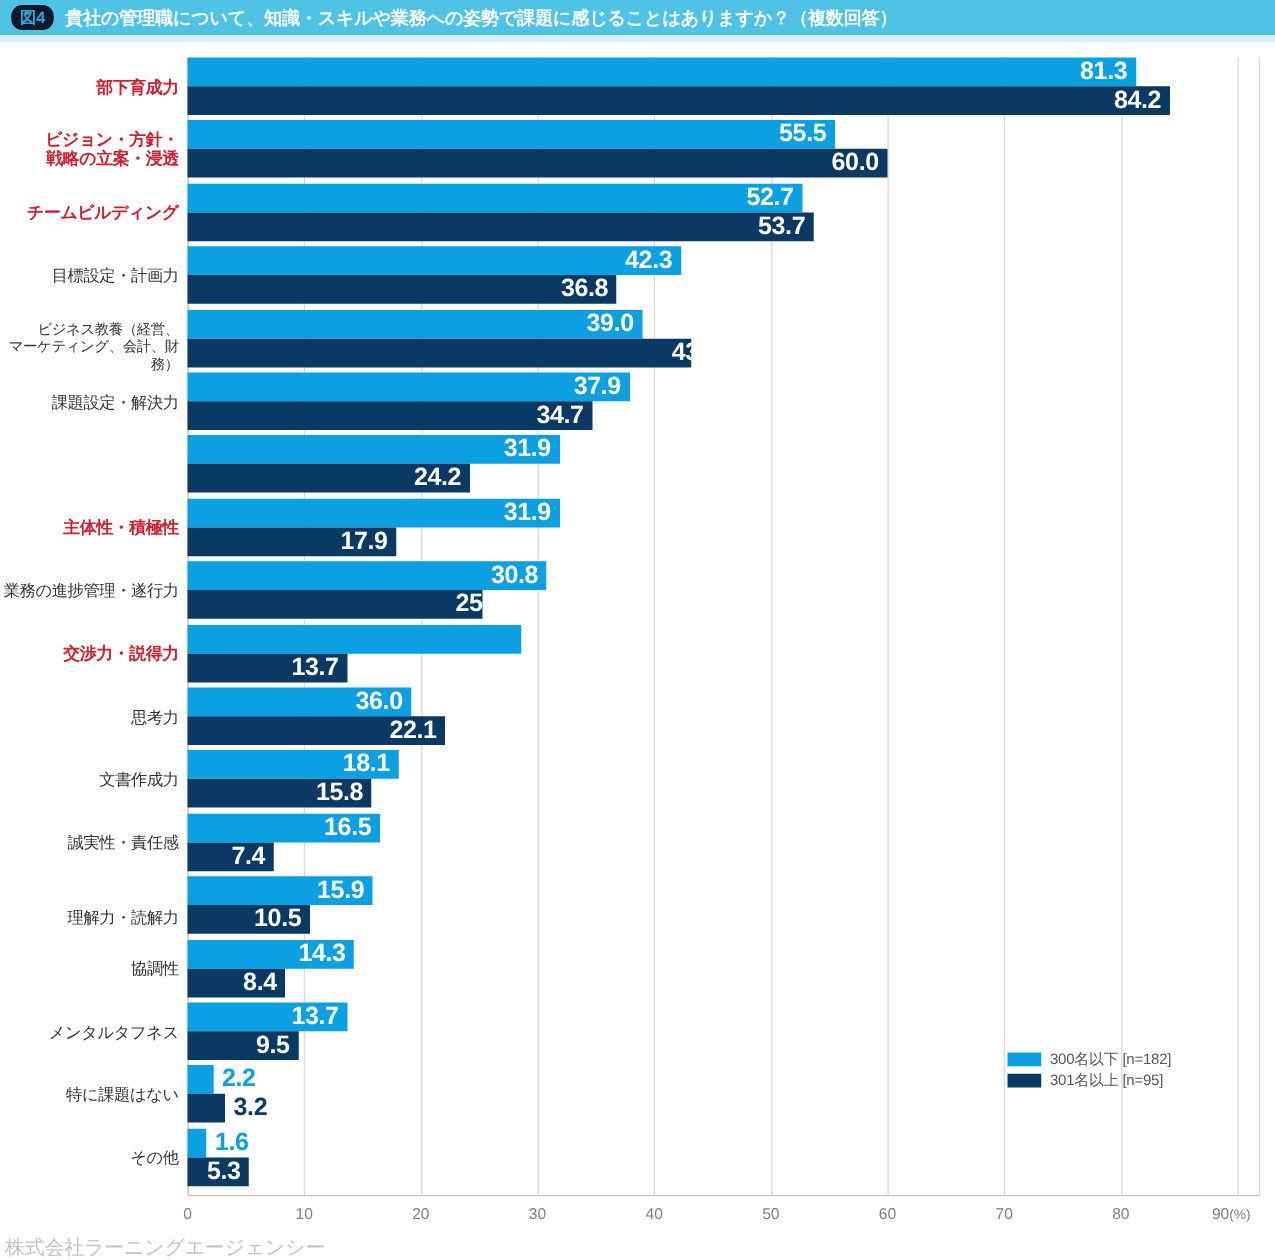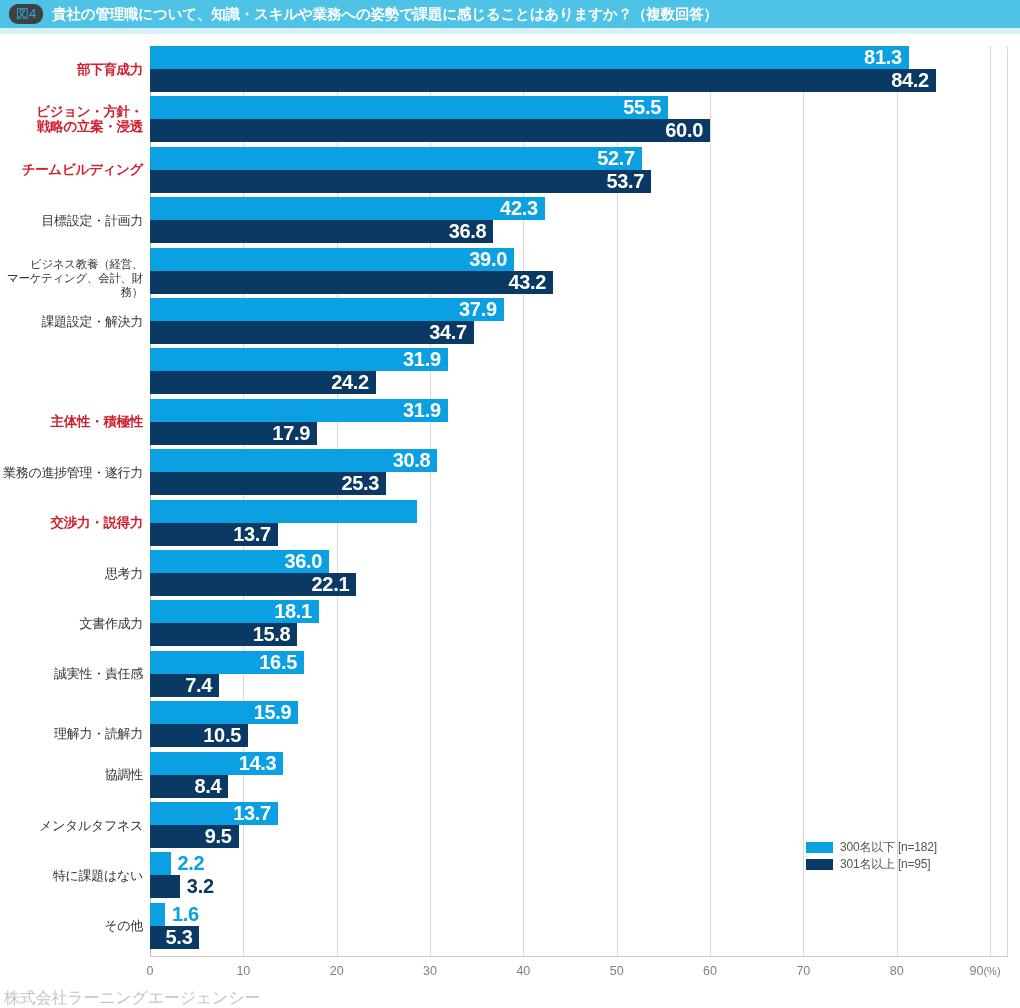--- a/index.html
+++ b/index.html
@@ -20,25 +20,25 @@
     position: absolute;
     left: 0; top: 0;
     width: 1020px;
     height: 28px;
     background: #4EC3E6;
     display: flex;
     align-items: center;
   }
   #header-badge {
     margin-left: 9px;
-    background: #404040;
+    background: #0f172a;
     color: #2AA8DC;
     border-radius: 9px;
     font-size: 13px;
-    font-weight: normal;
+    font-weight: bold;
     line-height: 1;
     padding: 3px 7px 4px 7px;
     letter-spacing: 0px;
     white-space: nowrap;
   }
   #header-title {
     margin-left: 9px;
     color: #ffffff;
     font-size: 14.5px;
     font-weight: bold;
@@ -263,21 +263,21 @@
         <div class="bar-value inside" style="top: 23px; left: 150px; width: 336.467px;">36.8</div>
       </div>
       <div class="row" style="top: 213.6px; height: 46px;">
         <div class="row-label small" style="top: 9px;">
           <div>ビジネス教養（経営、</div>
           <div>マーケティング、会計、財務）</div>
         </div>
         <div class="bar light" style="top: 0px; width: 364px;"></div>
         <div class="bar-value inside" style="top: 0px; left: 150px; width: 357px;">39.0</div>
         <div class="bar dark" style="top: 23px; width: 403.2px;"></div>
-        <div class="bar-value inside" style="top: 23px; left: 150px; width: 396.2px;">43.2</div>
+        <div class="bar-value inside" style="top: 23px; left: 150px; width: 396.2px; padding-left: 29px;">43.2</div>
       </div>
       <div class="row" style="top: 264px; height: 46px;">
         <div class="row-label" style="top: 15.5px;">
           <div>課題設定・解決力</div>
         </div>
         <div class="bar light" style="top: 0px; width: 353.733px;"></div>
         <div class="bar-value inside" style="top: 0px; left: 150px; width: 346.733px;">37.9</div>
         <div class="bar dark" style="top: 23px; width: 323.867px;"></div>
         <div class="bar-value inside" style="top: 23px; left: 150px; width: 316.867px;">34.7</div>
       </div>
@@ -296,21 +296,21 @@
         <div class="bar dark" style="top: 23px; width: 167.067px;"></div>
         <div class="bar-value inside" style="top: 23px; left: 150px; width: 160.067px;">17.9</div>
       </div>
       <div class="row" style="top: 415.2px; height: 46px;">
         <div class="row-label" style="top: 15.5px;">
           <div>業務の進捗管理・遂行力</div>
         </div>
         <div class="bar light" style="top: 0px; width: 287.467px;"></div>
         <div class="bar-value inside" style="top: 0px; left: 150px; width: 280.467px;">30.8</div>
         <div class="bar dark" style="top: 23px; width: 236.133px;"></div>
-        <div class="bar-value inside" style="top: 23px; left: 150px; width: 229.133px;">25.3</div>
+        <div class="bar-value inside" style="top: 23px; left: 150px; width: 229.133px; padding-left: 23px;">25.3</div>
       </div>
       <div class="row" style="top: 465.6px; height: 46px;">
         <div class="row-label hl" style="top: 15.5px;">
           <div>交渉力・説得力</div>
         </div>
         <div class="bar light" style="top: 0px; width: 266.933px;"></div>
         <div class="bar dark" style="top: 23px; width: 127.867px;"></div>
         <div class="bar-value inside" style="top: 23px; left: 150px; width: 120.867px;">13.7</div>
       </div>
       <div class="row" style="top: 516px; height: 46px;">

